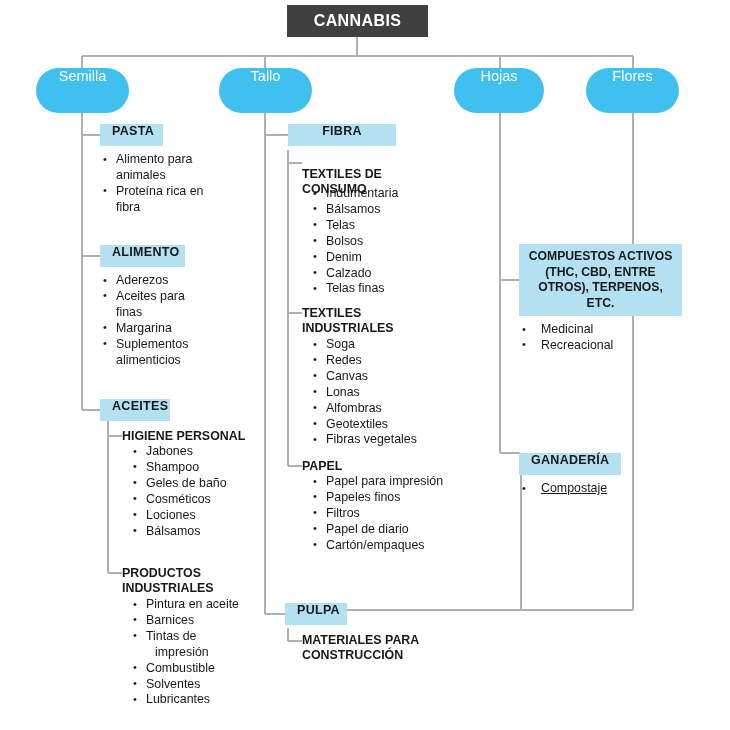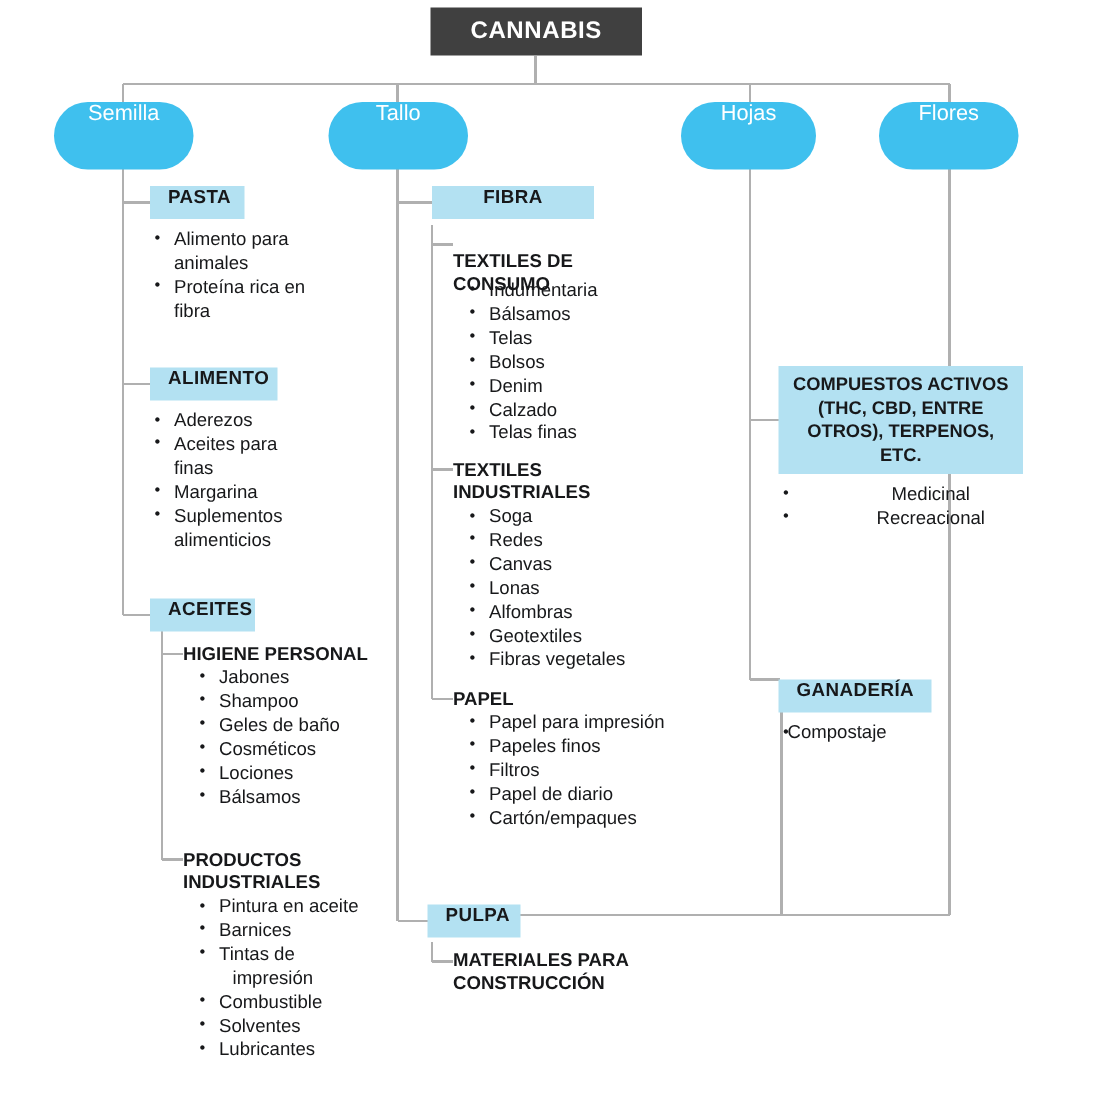--- a/index.html
+++ b/index.html
@@ -244,25 +244,25 @@
 
   <div class="node cat-head" style="left:285px;top:603px;width:62px;height:22px;">
     <span>PULPA</span>
   </div>
   <div class="sub-title" style="left:302px;top:633px;width:190px;">MATERIALES PARA
 CONSTRUCCIÓN</div>
 
   <div class="node block-box" style="left:519px;top:244px;width:163px;height:72px;">
     <span>COMPUESTOS ACTIVOS (THC, CBD, ENTRE OTROS), TERPENOS, ETC.</span>
   </div>
-  <ul class="bul" style="left:520px;top:322px;width:180px;text-align:center;">
+  <ul class="bul" style="left:520px;top:322px;width:180px;">
     <li style="padding-left:21px;">Medicinal</li>
     <li style="padding-left:21px;">Recreacional</li>
   </ul>
 
   <div class="node cat-head" style="left:519px;top:453px;width:102px;height:22px;">
     <span>GANADERÍA</span>
   </div>
   <ul class="bul" style="left:520px;top:481px;width:180px;">
-    <li style="padding-left:5px;">Compostaje</li>
+    <li style="padding-left:21px;text-decoration:underline;">Compostaje</li>
   </ul>
 
 </div>
 
 </body></html>

